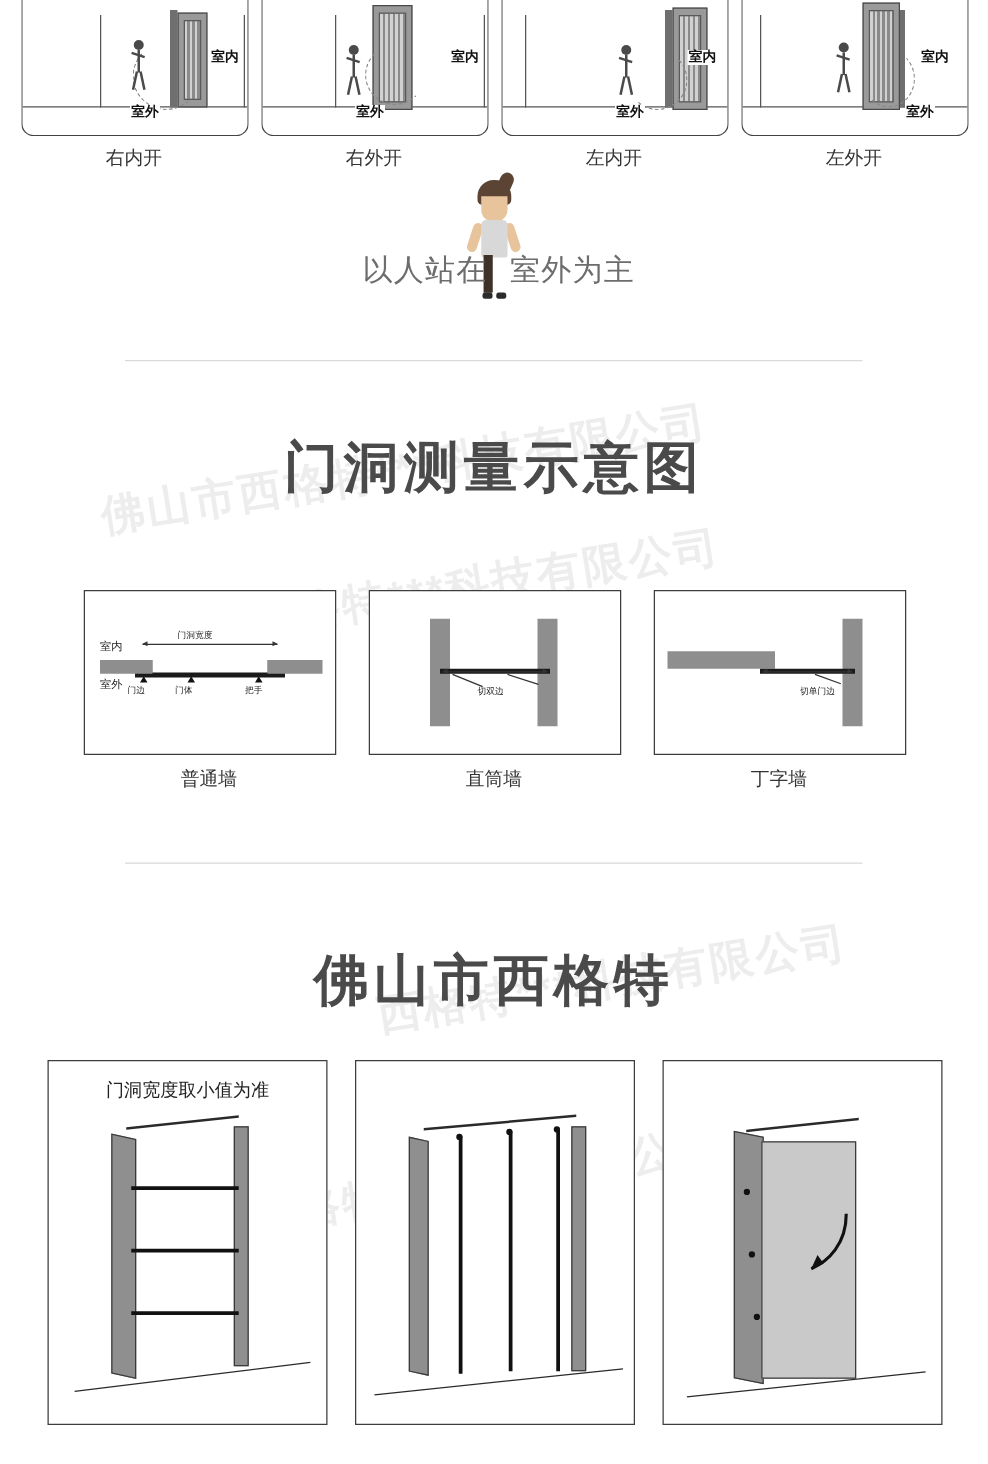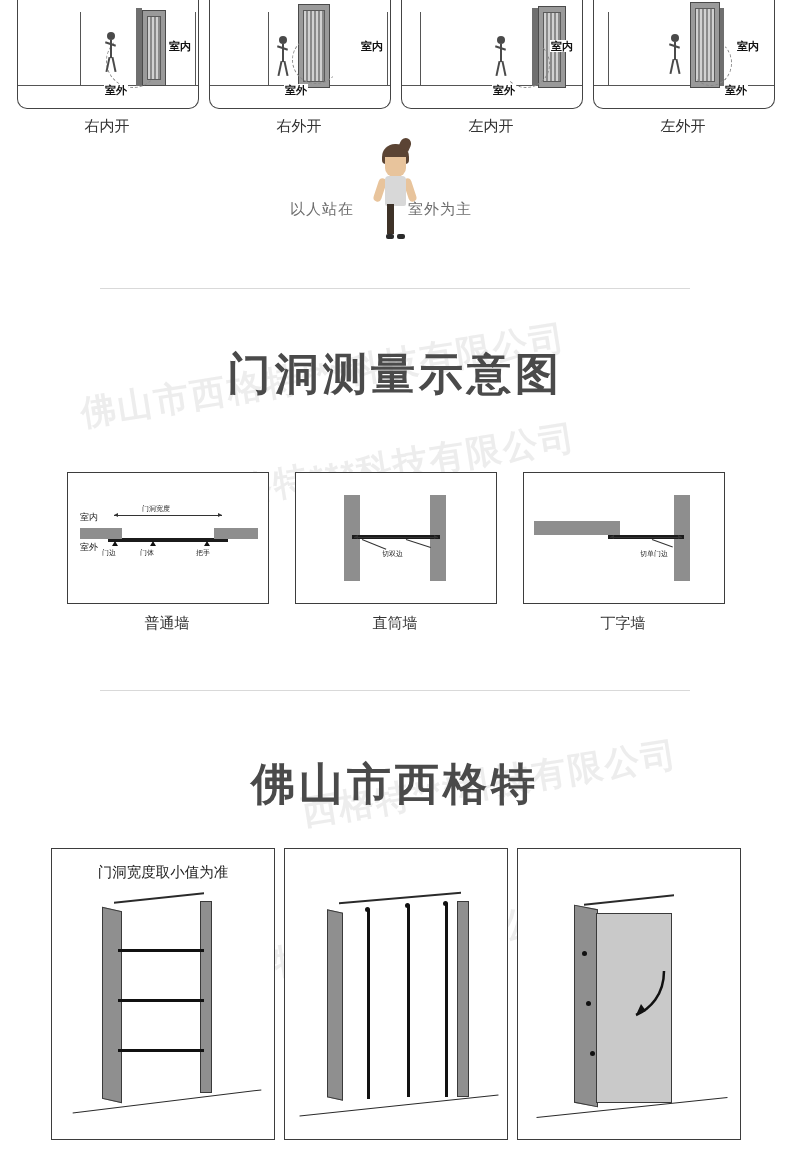--- a/index.html
+++ b/index.html
@@ -225,21 +225,21 @@
     width: 8px; height: 5px;
     background: #2b2b2b;
     border-radius: 2px;
   }
   .sf-shoe-l { left: -1px; }
   .sf-shoe-r { left: 10px; }
 
   .stand-text-left, .stand-text-right {
     position: absolute;
     top: 60px;
-    font-size: 15px;
+    font-size: 24px;
     color: #6d6d6d;
     letter-spacing: 1px;
   }
   .stand-text-left  { left: 290px; }
   .stand-text-right { left: 408px; }
 
   
   .sep {
     position: absolute;
     left: 100px;
@@ -330,21 +330,21 @@
 
   
   .meas-row {
     position: absolute;
     top: 848px;
     left: 0;
     width: 790px;
     height: 300px;
     display: flex;
     justify-content: center;
-    gap: 11px;
+    gap: 24px;
   }
   .meas-item { width: 222px; }
   .meas-box {
     width: 222px;
     height: 290px;
     border: 1px solid #3d3d3d;
     position: relative;
     background: #fff;
     overflow: hidden;
   }

